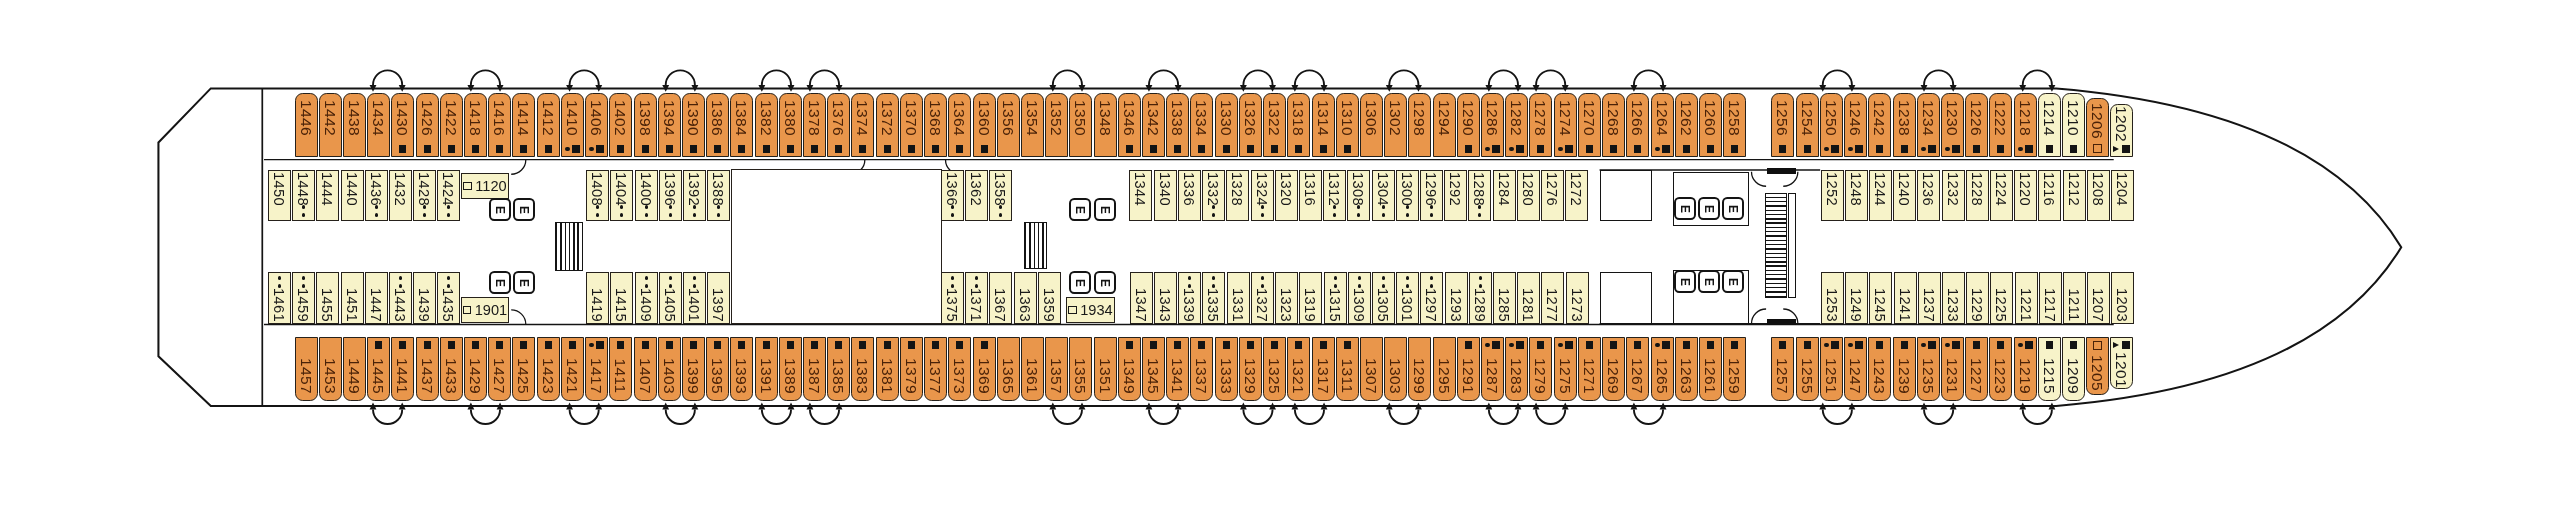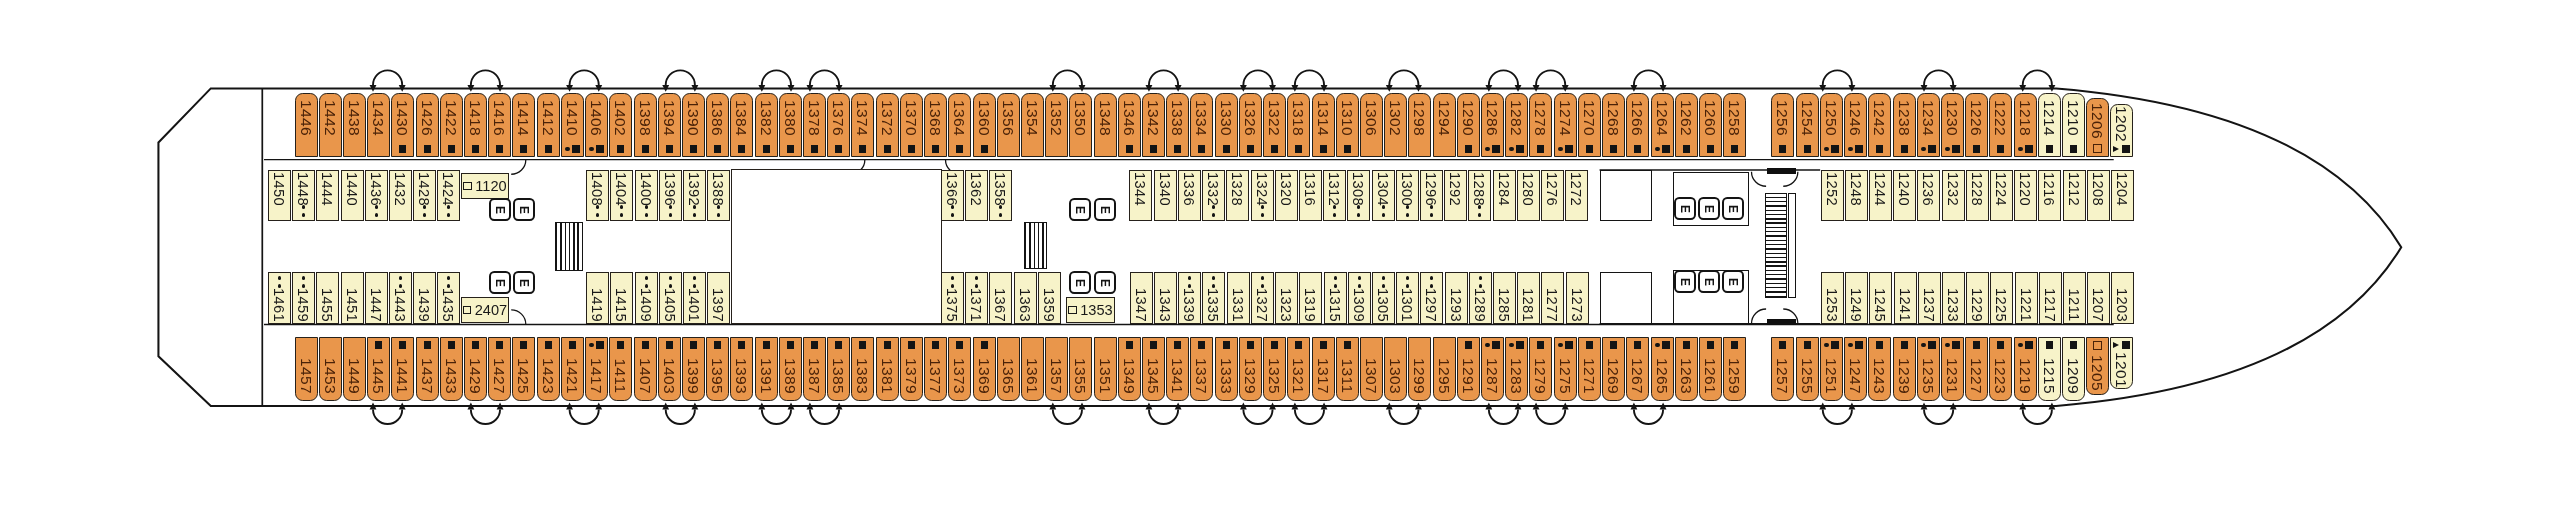--- a/index.html
+++ b/index.html
@@ -2028,25 +2028,25 @@
         <div class="tri"></div>
         <div class="sq"></div>
       </div>
     </div>
     <div class="special" style="left: 461px; top: 173px; width: 48px; height: 26px; background: rgb(247, 243, 201); color: rgb(25, 25, 25);">
       <div class="osq"></div>
       <span>1120</span>
     </div>
     <div class="special" style="left: 461px; top: 297px; width: 48px; height: 26px; background: rgb(247, 243, 201); color: rgb(25, 25, 25);">
       <div class="osq"></div>
-      <span>2407</span>
+      <span>1901</span>
     </div>
     <div class="special" style="left: 1066px; top: 297px; width: 49px; height: 26px; background: rgb(247, 243, 201); color: rgb(25, 25, 25);">
       <div class="osq"></div>
-      <span>1353</span>
+      <span>1934</span>
     </div>
     <div class="box" style="left: 1673px; top: 172px; width: 76px; height: 54px;"></div>
     <div class="box" style="left: 1673px; top: 270px; width: 76px; height: 54px;"></div>
     <div class="box" style="left: 1600px; top: 170px; width: 52px; height: 51px;"></div>
     <div class="box" style="left: 1600px; top: 272px; width: 52px; height: 52px;"></div>
     <div class="box" style="left: 1788px; top: 193px; width: 7.7px; height: 105px;"></div>
     <div class="stairs v" style="left: 555px; top: 222px; width: 27.5px; height: 49px;"></div>
     <div class="stairs v" style="left: 1024px; top: 222px; width: 23px; height: 47px;"></div>
     <div class="stairs h" style="left: 1765px; top: 193px; width: 22px; height: 105px;"></div>
     <div class="elev" style="left: 489px; top: 198px; width: 21.5px; height: 23px;">

